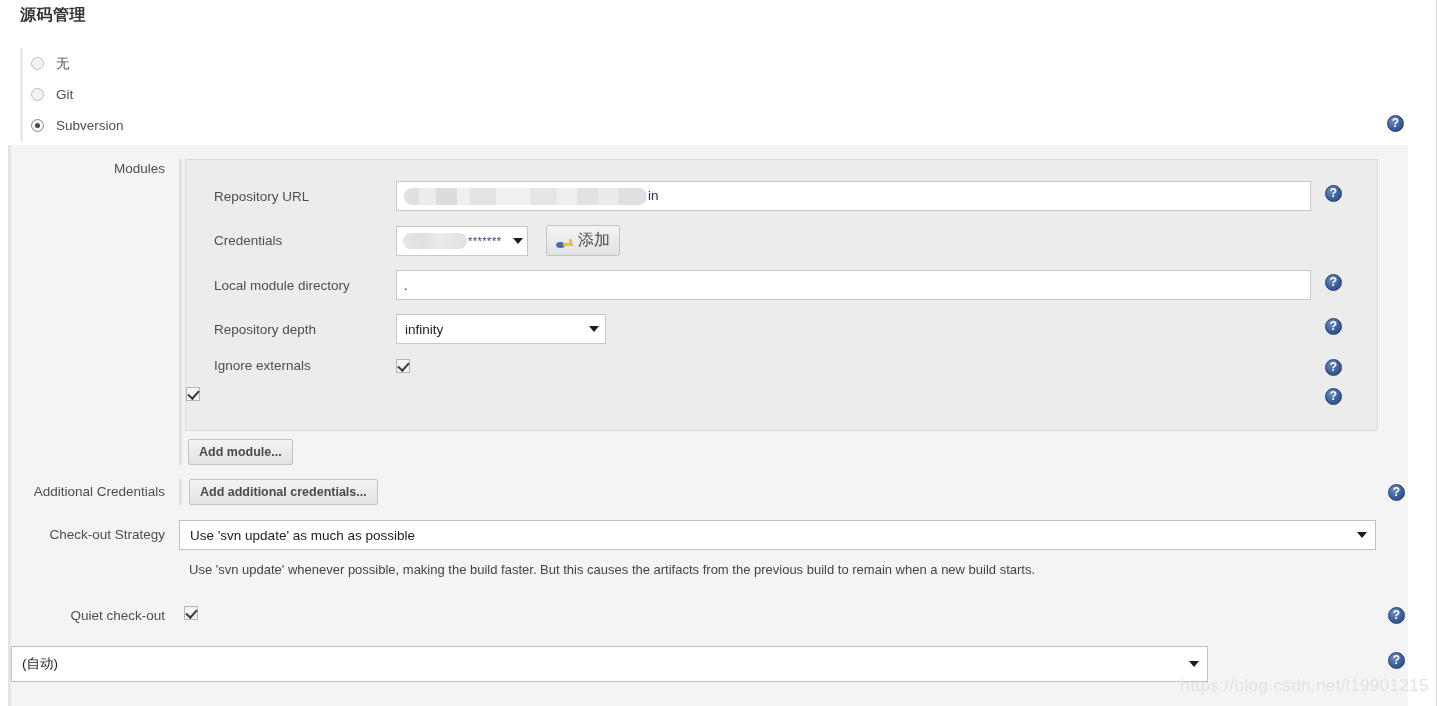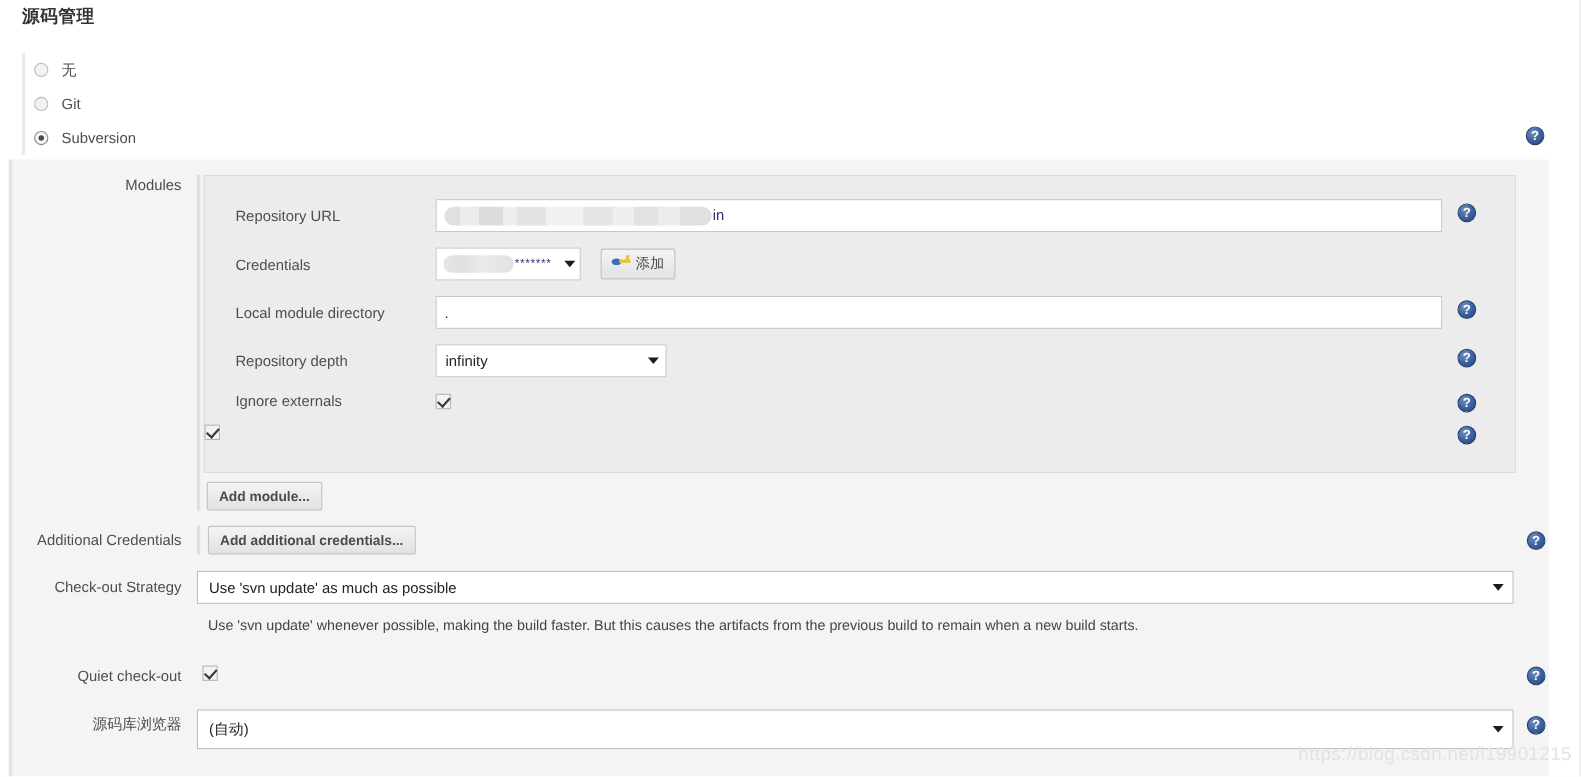--- a/index.html
+++ b/index.html
@@ -218,24 +218,24 @@
     font-size: 12.5px;
     font-weight: bold;
     color: #4b4b4b;
     padding: 5px 10px;
     cursor: pointer;
     font-family: "Liberation Sans", sans-serif;
     white-space: nowrap;
   }
   .btn-add-cred {
     display: flex;
-    align-items: flex-start;
+    align-items: flex-end;
     gap: 5px;
     padding: 4px 9px;
-    font-size: 13px;
+    font-size: 16px;
     font-weight: normal;
   }
   .key-icon { width: 17px; height: 13px; position: relative; display: inline-block; }
   .key-icon .kbody {
     position: absolute; left: 0; top: 4px;
     width: 9px; height: 6px; border-radius: 50%;
     background: #3b6fb5;
   }
   .key-icon .kshaft {
     position: absolute; left: 7px; top: 5px;
@@ -446,21 +446,20 @@
 
     <div class="row" style="margin-top:29px;">
       <div class="row-label">Quiet check-out</div>
       <div class="fctl" style="padding-left:5px;">
         <span class="cb checked"></span>
       </div>
       <span class="help helpabs" style="left:1377px; top:1px;"></span>
     </div>
 
     <div class="row" style="margin-top:20px;">
-      <div class="row-label" style="line-height:28px;">源码库浏览器</div>
       <div class="fctl">
         <div class="repo-browser-select">
           <span>(自动)</span>
           <span class="caret"></span>
         </div>
       </div>
       <span class="help helpabs" style="left:1377px; top:6px;"></span>
     </div>
 
   </div>

